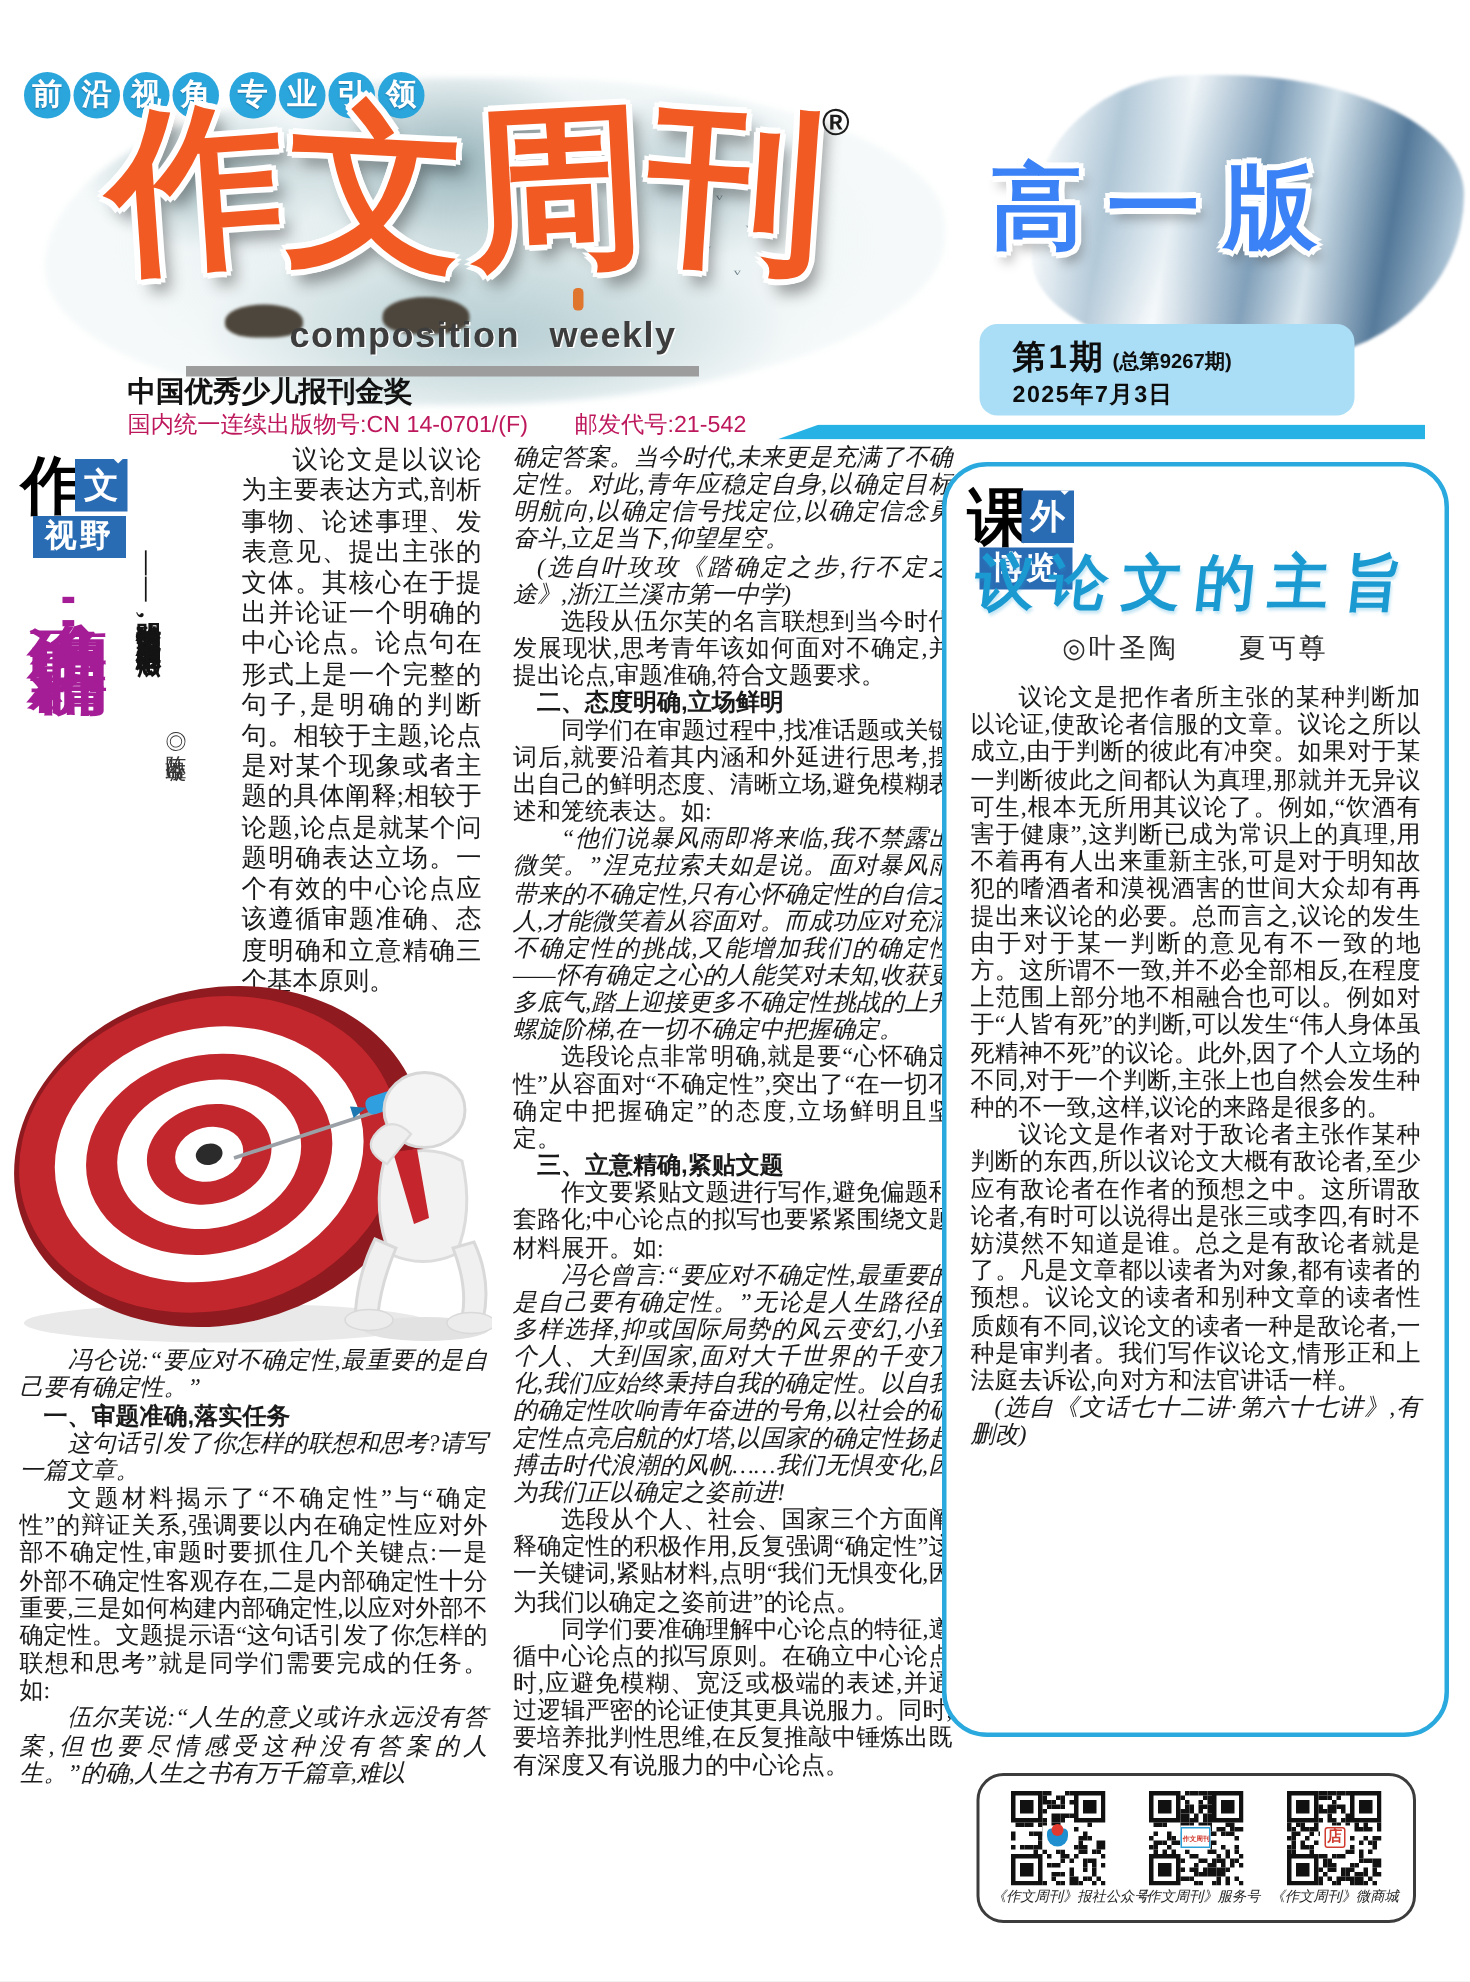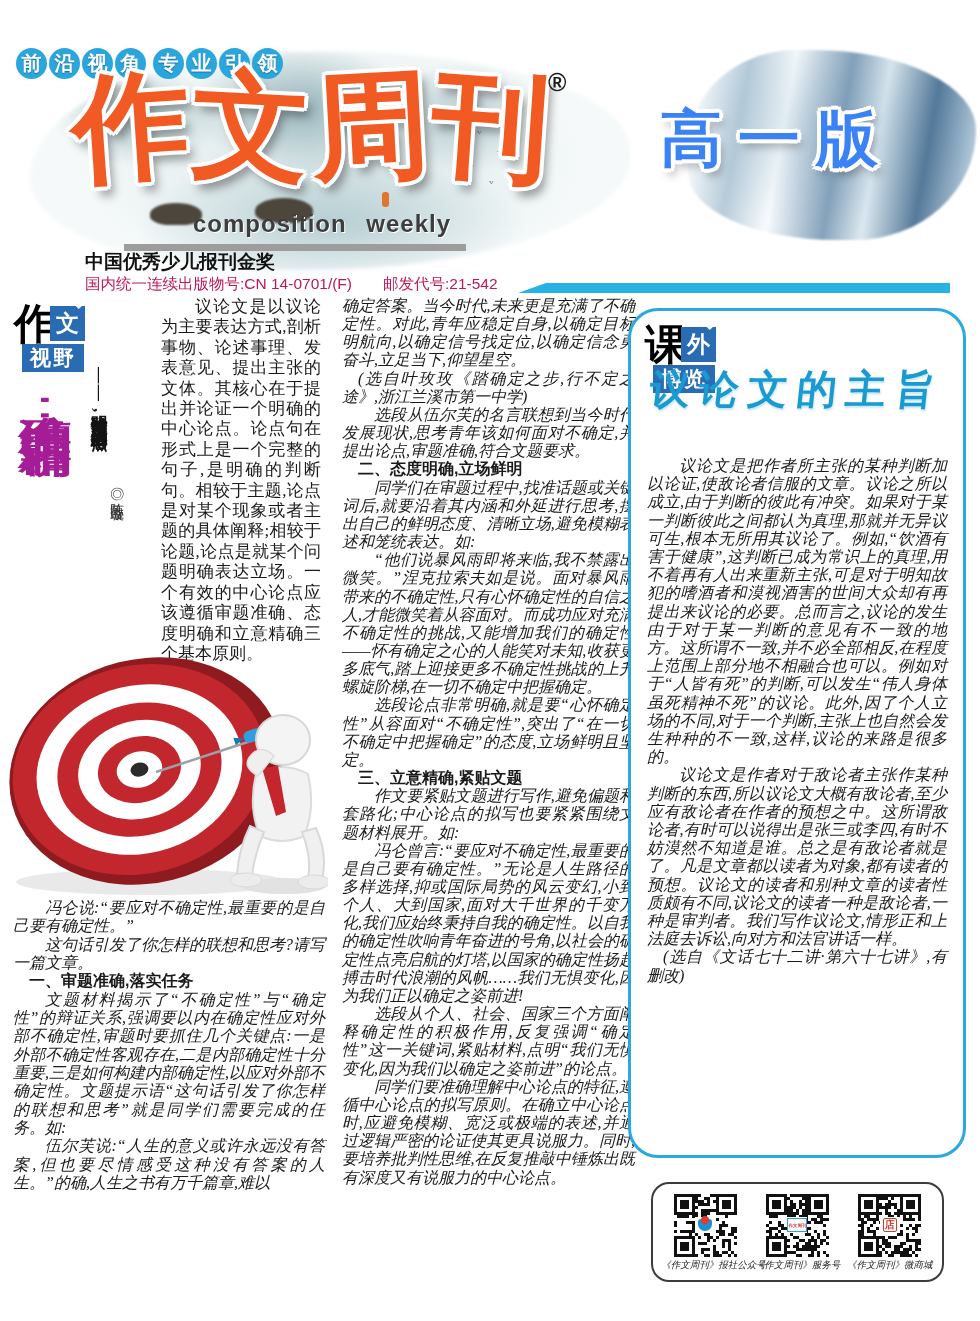--- a/index.html
+++ b/index.html
@@ -63,21 +63,21 @@
   .v-author{position:absolute;left:109px;top:476px;writing-mode:vertical-rl;
     font:14px/1.2 "Liberation Sans",sans-serif;color:#333;letter-spacing:2px;}
   .intro-col{position:absolute;left:161px;top:297px;width:160px;font-size:17px;line-height:20.4px;
     text-align:justify;text-justify:inter-character;}
   .intro-col p{margin:0;text-indent:2em;}
   .target-ill{position:absolute;left:6px;top:656px;width:322px;height:244px;}
   .left-bottom{position:absolute;left:13px;top:899px;width:312px;font-size:16px;line-height:18.35px;
     text-align:justify;text-justify:inter-character;}
   .mid-col{position:absolute;left:342px;top:297px;width:293px;font-size:16px;line-height:18.15px;
     text-align:justify;text-justify:inter-character;}
-  .blk{margin:0;font-style:italic;}
+  .blk{margin:0;}
   .s-body{text-indent:2em;}
   .s-quote{text-indent:2em;font-style:italic;}
   .s-quote-cont{text-indent:0;font-style:italic;}
   .s-attr{text-indent:1em;font-style:italic;}
   .s-head{text-indent:1em;font-weight:bold;font-style:normal;font-family:"Liberation Sans","DejaVu Sans",sans-serif;}
   
   .right-box{position:absolute;left:628px;top:308px;width:338px;height:850px;box-sizing:border-box;
     border:3px solid #29a9de;border-radius:30px;padding:146px 16px 0 16px;background:#fff;}
   .right-box .sec-badge{left:14px;top:10px;}
   .rb-title{position:absolute;left:0;top:58px;width:100%;text-align:center;letter-spacing:9px;
@@ -135,20 +135,27 @@
       </div>
 
     <div class="main-title"><span class="ch" style="--r: -4deg;">作</span><span class="ch" style="--r: 3deg;">文</span><span class="ch" style="--r: -3deg;">周</span><span class="ch" style="--r: 4deg;">刊</span></div>
     <div class="reg-mark">®</div>
     <div class="edition">高一版</div>
     <div class="eng-title">composition weekly</div>
     <div class="gray-bar"></div>
     <div class="award-line">中国优秀少儿报刊金奖</div>
     <div class="pub-line">国内统一连续出版物号:CN 14-0701/(F)　　邮发代号:21-542</div>
 
+    <div class="issue-box">
+      <div class="issue-line1">
+        <span class="issue-no">第1期</span>
+        <span class="issue-total">(总第9267期)</span>
+      </div>
+      <div class="issue-date">2025年7月3日</div>
+    </div>
     <div class="swoosh"></div>
   </header>
 
   <div class="sec-badge" style="left:14px;top:300px;">
     <span class="big-ch">作</span>
     <span class="box1">文</span>
     <span class="box2">视野</span>
   </div>
 
   <div class="v-head">准确·明确·精确</div>
@@ -185,22 +192,22 @@
       <path d="M296 176 q10 26 6 46 l14 2 q6 -26 -6 -52z" fill="#f0f0f0" stroke="#d9d9d9" stroke-width="2"></path>
       <path d="M258 176 q-10 24 -12 44 l-15 -2 q2 -26 13 -48z" fill="#f0f0f0" stroke="#d9d9d9" stroke-width="2"></path>
       <ellipse cx="240" cy="224" rx="16" ry="7" fill="#ececec" stroke="#d9d9d9"></ellipse>
       <ellipse cx="308" cy="226" rx="16" ry="7" fill="#ececec" stroke="#d9d9d9"></ellipse>
     </g>
   </svg>
 
   <div class="left-bottom">
 
       <p class="blk s-quote">冯仑说:“要应对不确定性,最重要的是自己要有确定性。”</p>
+      <p class="blk s-head">一、审题准确,落实任务</p>
       <p class="blk s-quote">这句话引发了你怎样的联想和思考?请写一篇文章。</p>
-      <p class="blk s-head">一、审题准确,落实任务</p>
       <p class="blk s-body">文题材料揭示了“不确定性”与“确定性”的辩证关系,强调要以内在确定性应对外部不确定性,审题时要抓住几个关键点:一是外部不确定性客观存在,二是内部确定性十分重要,三是如何构建内部确定性,以应对外部不确定性。文题提示语“这句话引发了你怎样的联想和思考”就是同学们需要完成的任务。如:</p>
       <p class="blk s-quote">伍尔芙说:“人生的意义或许永远没有答案,但也要尽情感受这种没有答案的人生。”的确,人生之书有万千篇章,难以</p>
     </div>
 
   <div class="mid-col">
 
   <p class="blk s-quote-cont">确定答案。当今时代,未来更是充满了不确定性。对此,青年应稳定自身,以确定目标明航向,以确定信号找定位,以确定信念勇奋斗,立足当下,仰望星空。</p>
       <p class="blk s-attr">(选自叶玫玫《踏确定之步,行不定之途》,浙江兰溪市第一中学)</p>
       <p class="blk s-body">选段从伍尔芙的名言联想到当今时代发展现状,思考青年该如何面对不确定,并提出论点,审题准确,符合文题要求。</p>
       <p class="blk s-head">二、态度明确,立场鲜明</p>
@@ -214,20 +221,21 @@
       <p class="blk s-body">同学们要准确理解中心论点的特征,遵循中心论点的拟写原则。在确立中心论点时,应避免模糊、宽泛或极端的表述,并通过逻辑严密的论证使其更具说服力。同时,要培养批判性思维,在反复推敲中锤炼出既有深度又有说服力的中心论点。</p>
     </div>
 
   <aside class="right-box">
     <div class="sec-badge" style="position:absolute;">
       <span class="big-ch">课</span>
       <span class="box1">外</span>
       <span class="box2">博览</span>
     </div>
     <div class="rb-title">议论文的主旨</div>
+    <div class="rb-authors">◎叶圣陶　　夏丏尊</div>
     <div class="rb-text">
 
     <p class="blk s-body">议论文是把作者所主张的某种判断加以论证,使敌论者信服的文章。议论之所以成立,由于判断的彼此有冲突。如果对于某一判断彼此之间都认为真理,那就并无异议可生,根本无所用其议论了。例如,“饮酒有害于健康”,这判断已成为常识上的真理,用不着再有人出来重新主张,可是对于明知故犯的嗜酒者和漠视酒害的世间大众却有再提出来议论的必要。总而言之,议论的发生由于对于某一判断的意见有不一致的地方。这所谓不一致,并不必全部相反,在程度上范围上部分地不相融合也可以。例如对于“人皆有死”的判断,可以发生“伟人身体虽死精神不死”的议论。此外,因了个人立场的不同,对于一个判断,主张上也自然会发生种种的不一致,这样,议论的来路是很多的。</p>
         <p class="blk s-body">议论文是作者对于敌论者主张作某种判断的东西,所以议论文大概有敌论者,至少应有敌论者在作者的预想之中。这所谓敌论者,有时可以说得出是张三或李四,有时不妨漠然不知道是谁。总之是有敌论者就是了。凡是文章都以读者为对象,都有读者的预想。议论文的读者和别种文章的读者性质颇有不同,议论文的读者一种是敌论者,一种是审判者。我们写作议论文,情形正和上法庭去诉讼,向对方和法官讲话一样。</p>
         <p class="blk s-attr">(选自《文话七十二讲·第六十七讲》,有删改)</p>
       </div>
   </aside>
 
   <div class="qr-strip">
     <div class="qr-item">

